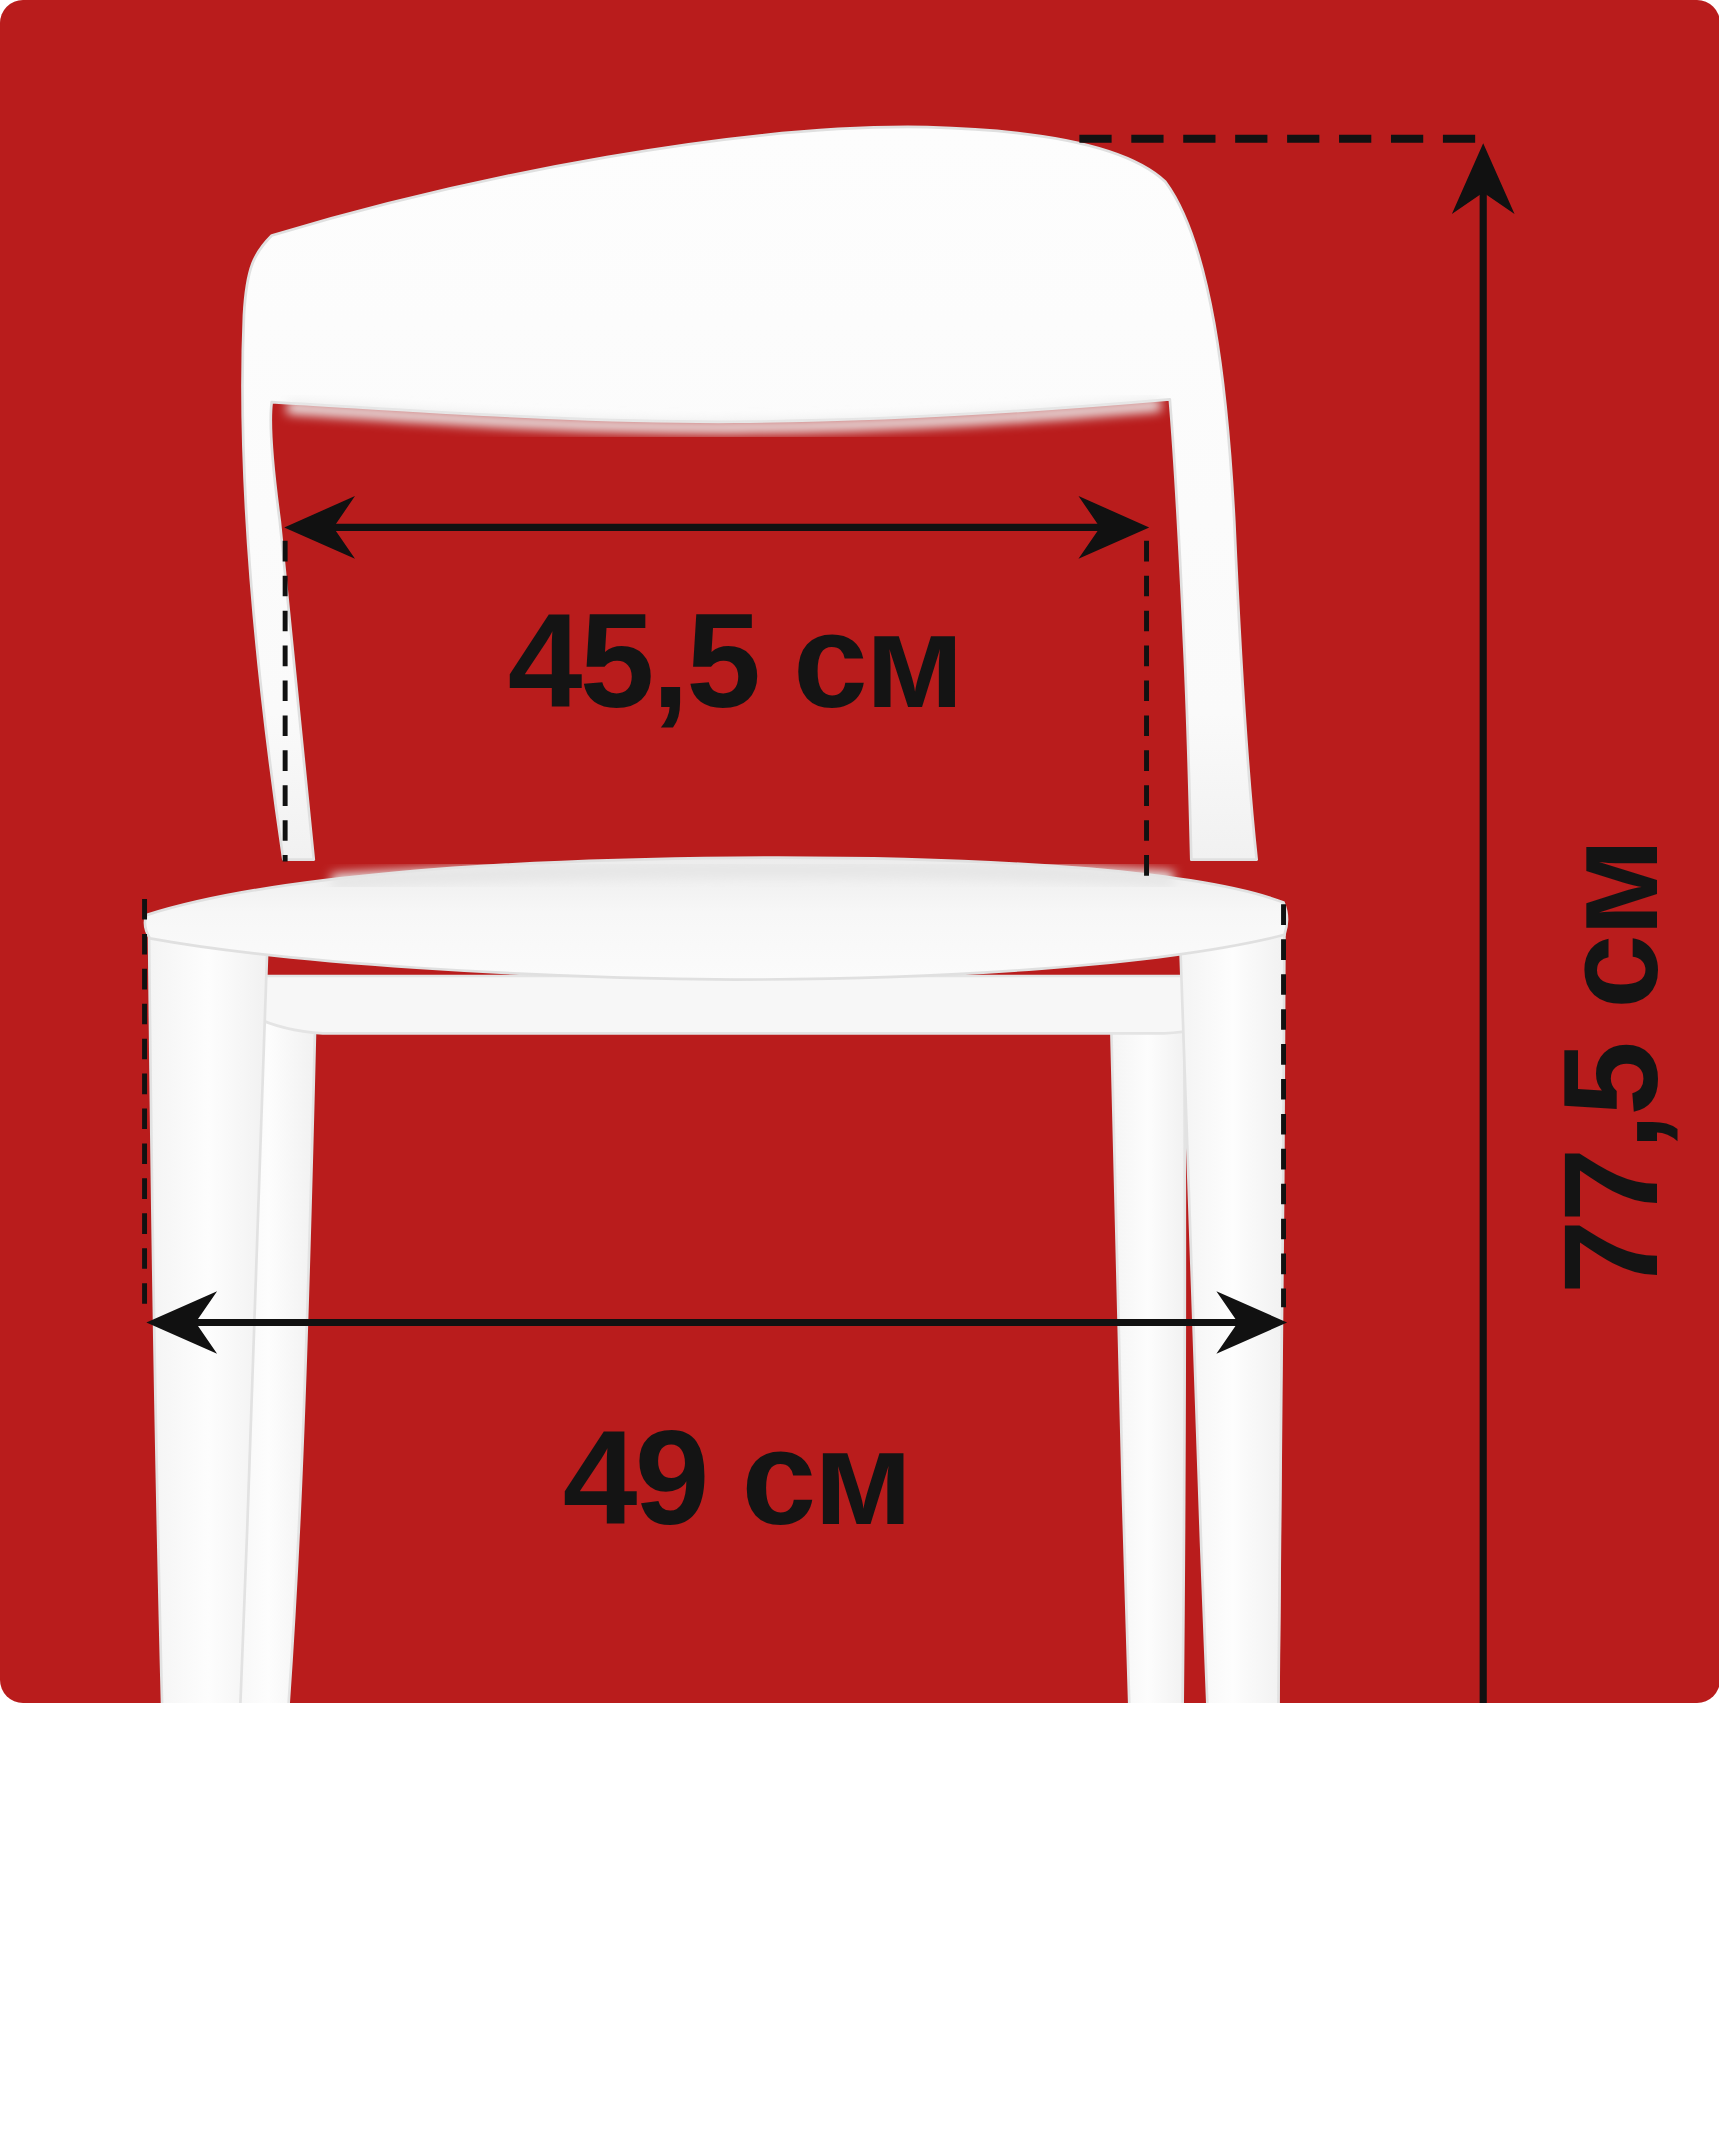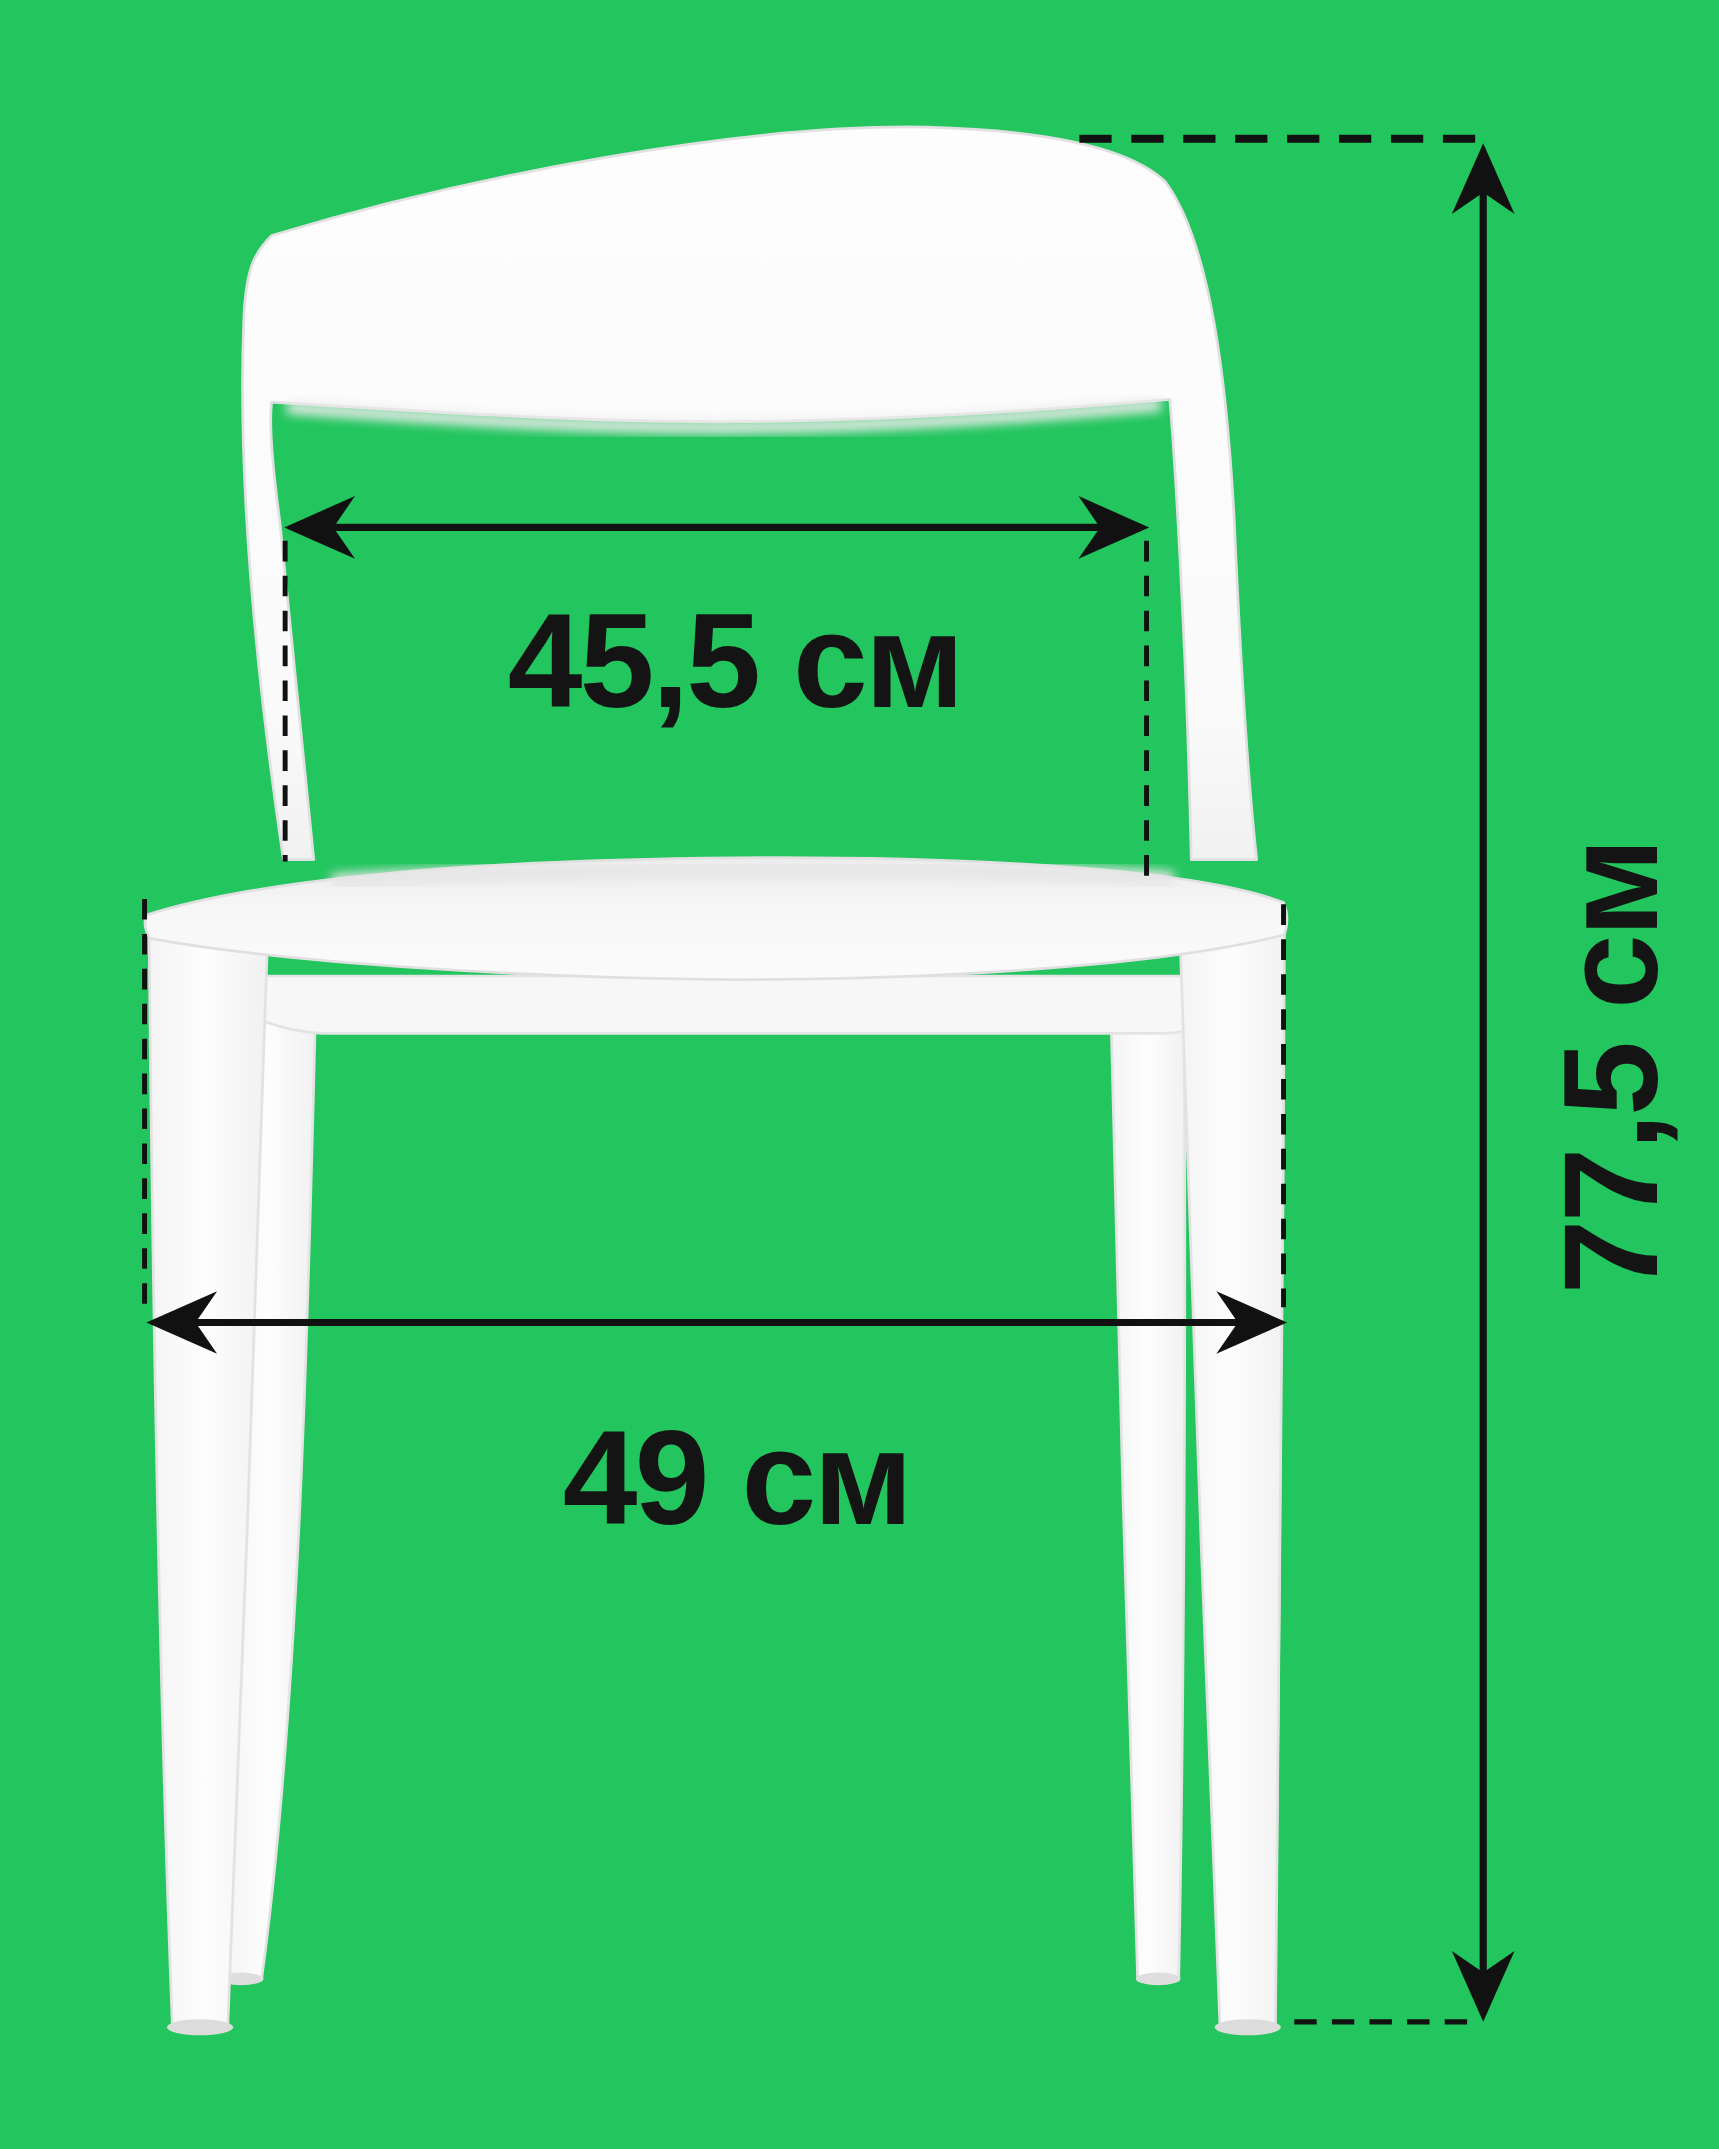--- a/index.html
+++ b/index.html
@@ -1,21 +1,22 @@
 <!DOCTYPE html>
 <html style="font-size:14.3px"><head>
 <meta charset="utf-8">
 <style>
   html,body{margin:0;padding:0;background:#ffffff;}
   .canvas{
     position:relative;
-    width:1720px;height:2149px;
-    background:#22c55e;
+    width:1720px;height:1703px;
+    background:#b91c1c;
     overflow:hidden;
     font-family:"Liberation Sans", sans-serif;
+    border-radius:23px;
   }
   svg{position:absolute;left:0;top:0;}
   .dim-label{
     font-family:"Liberation Sans", sans-serif;
     font-weight:bold;
     font-size:150px;
     letter-spacing:-3px;
     fill:#141414;
   }
 </style>

